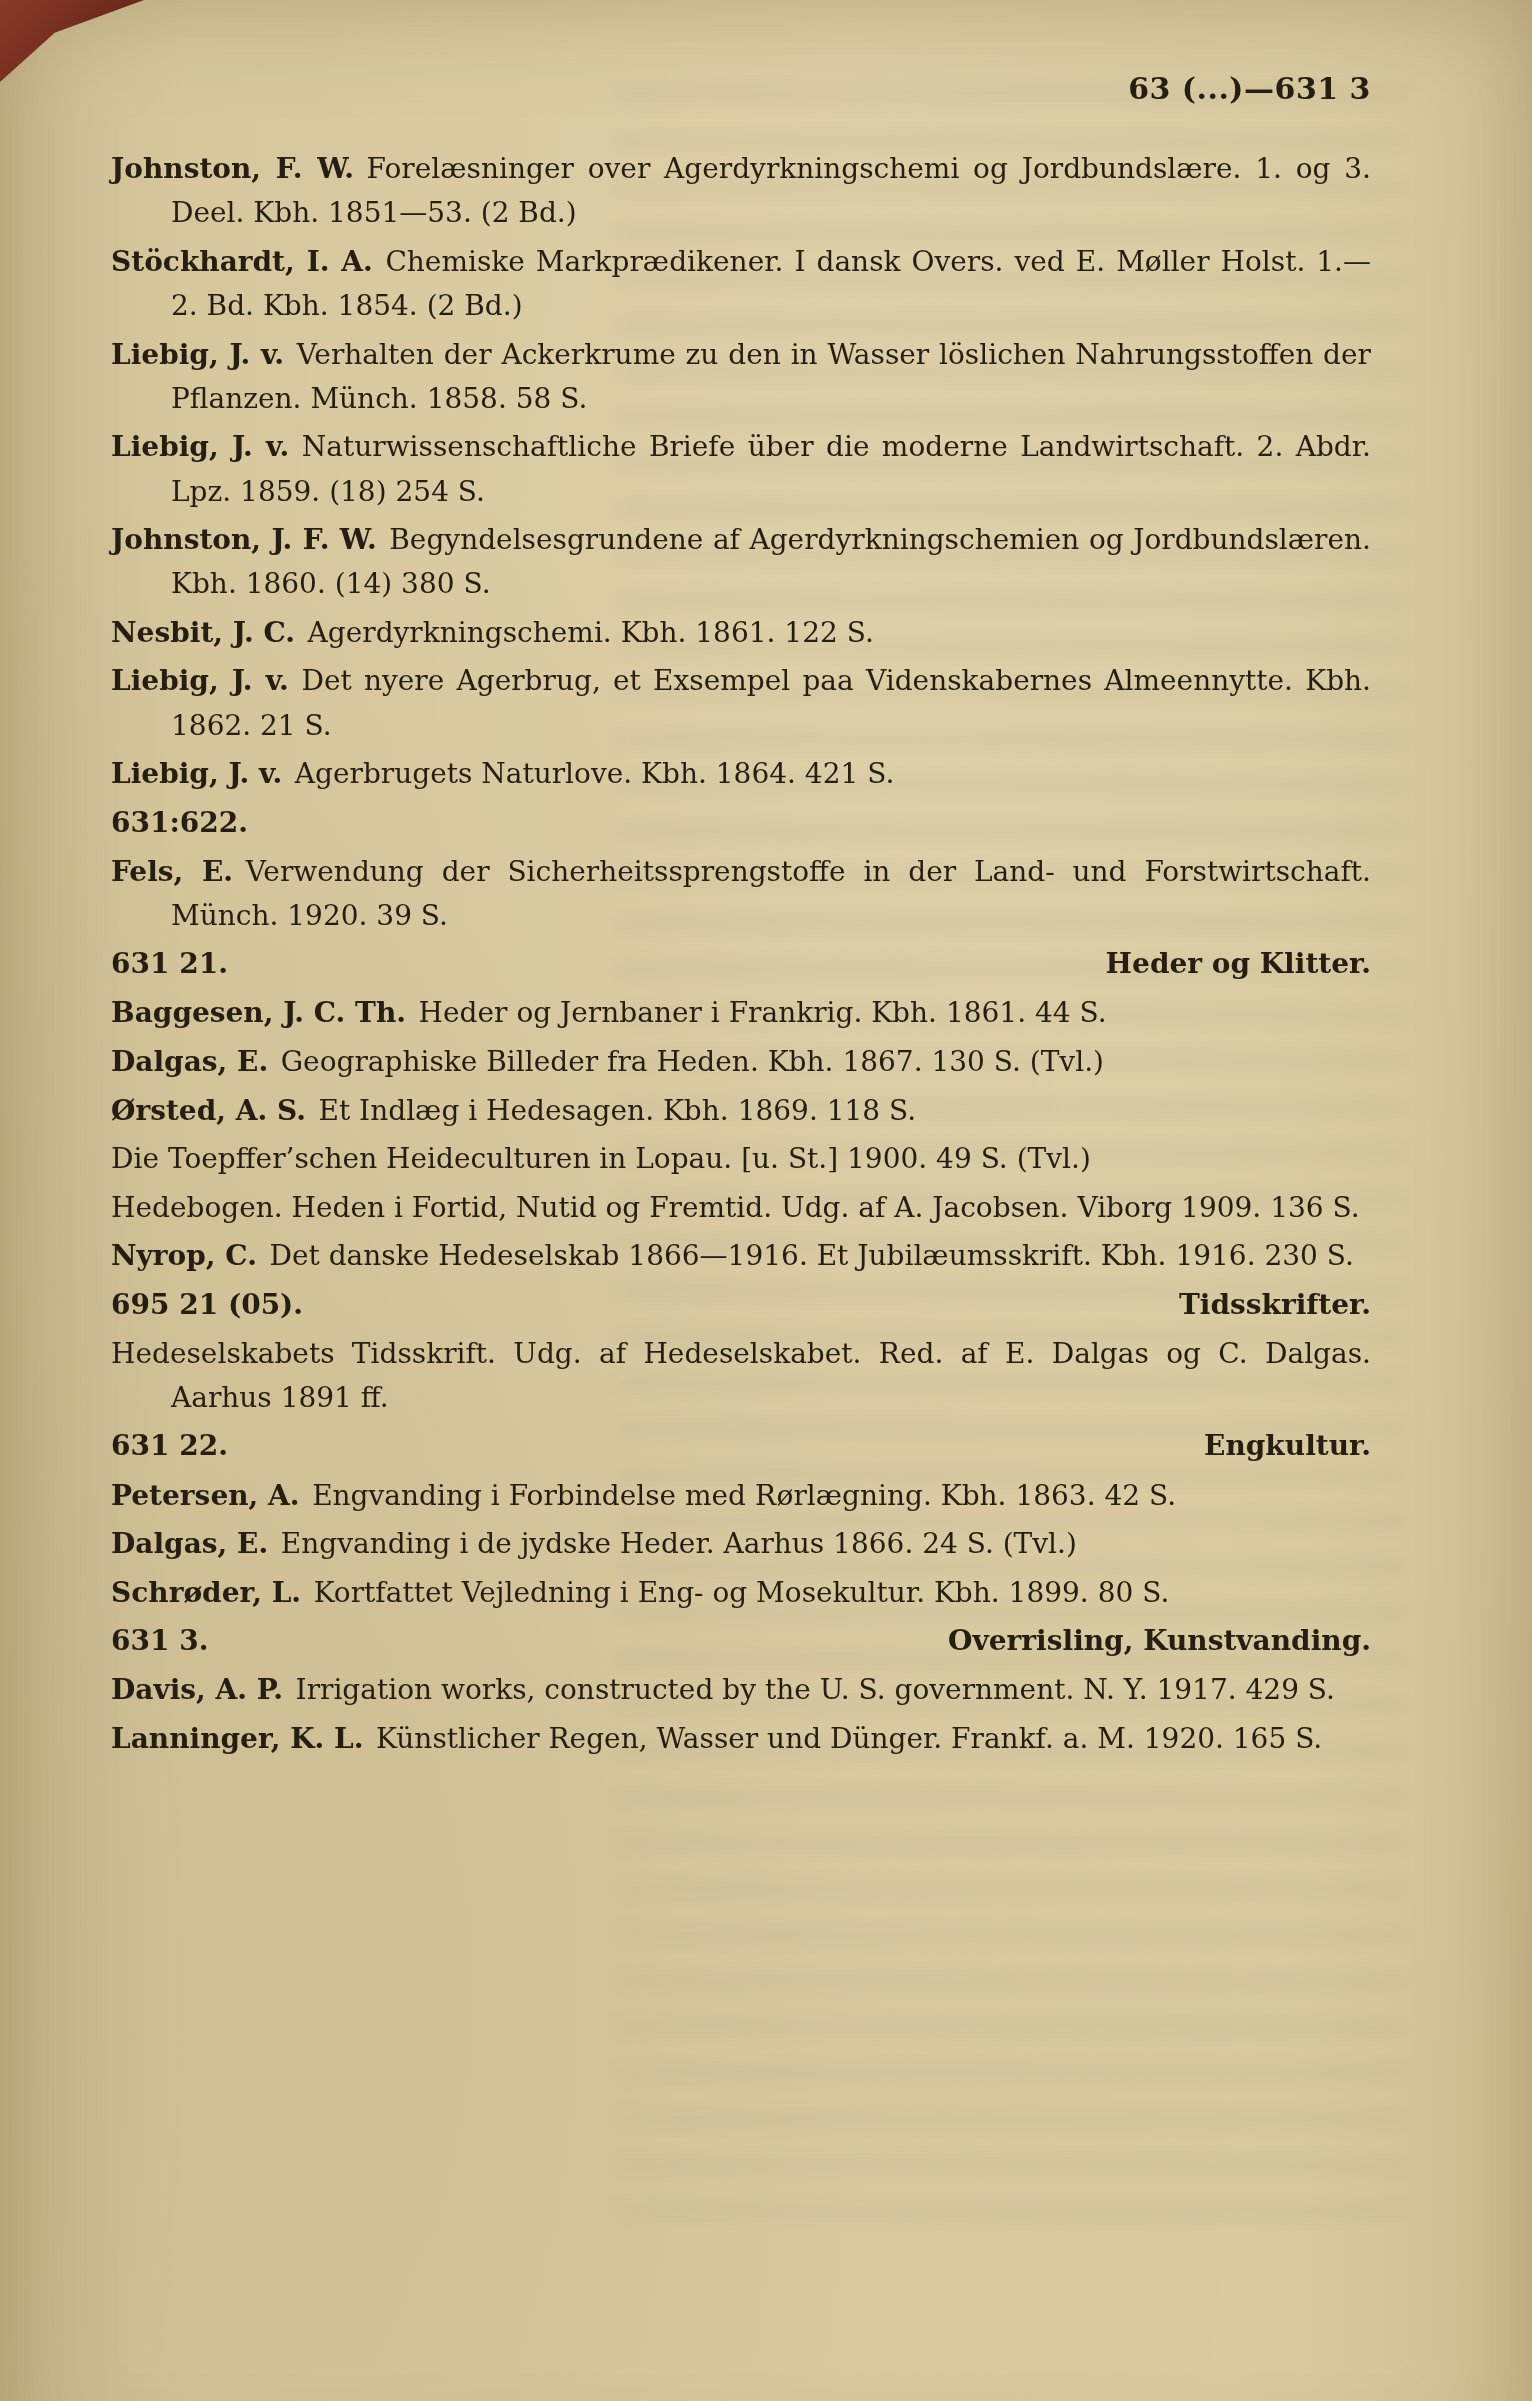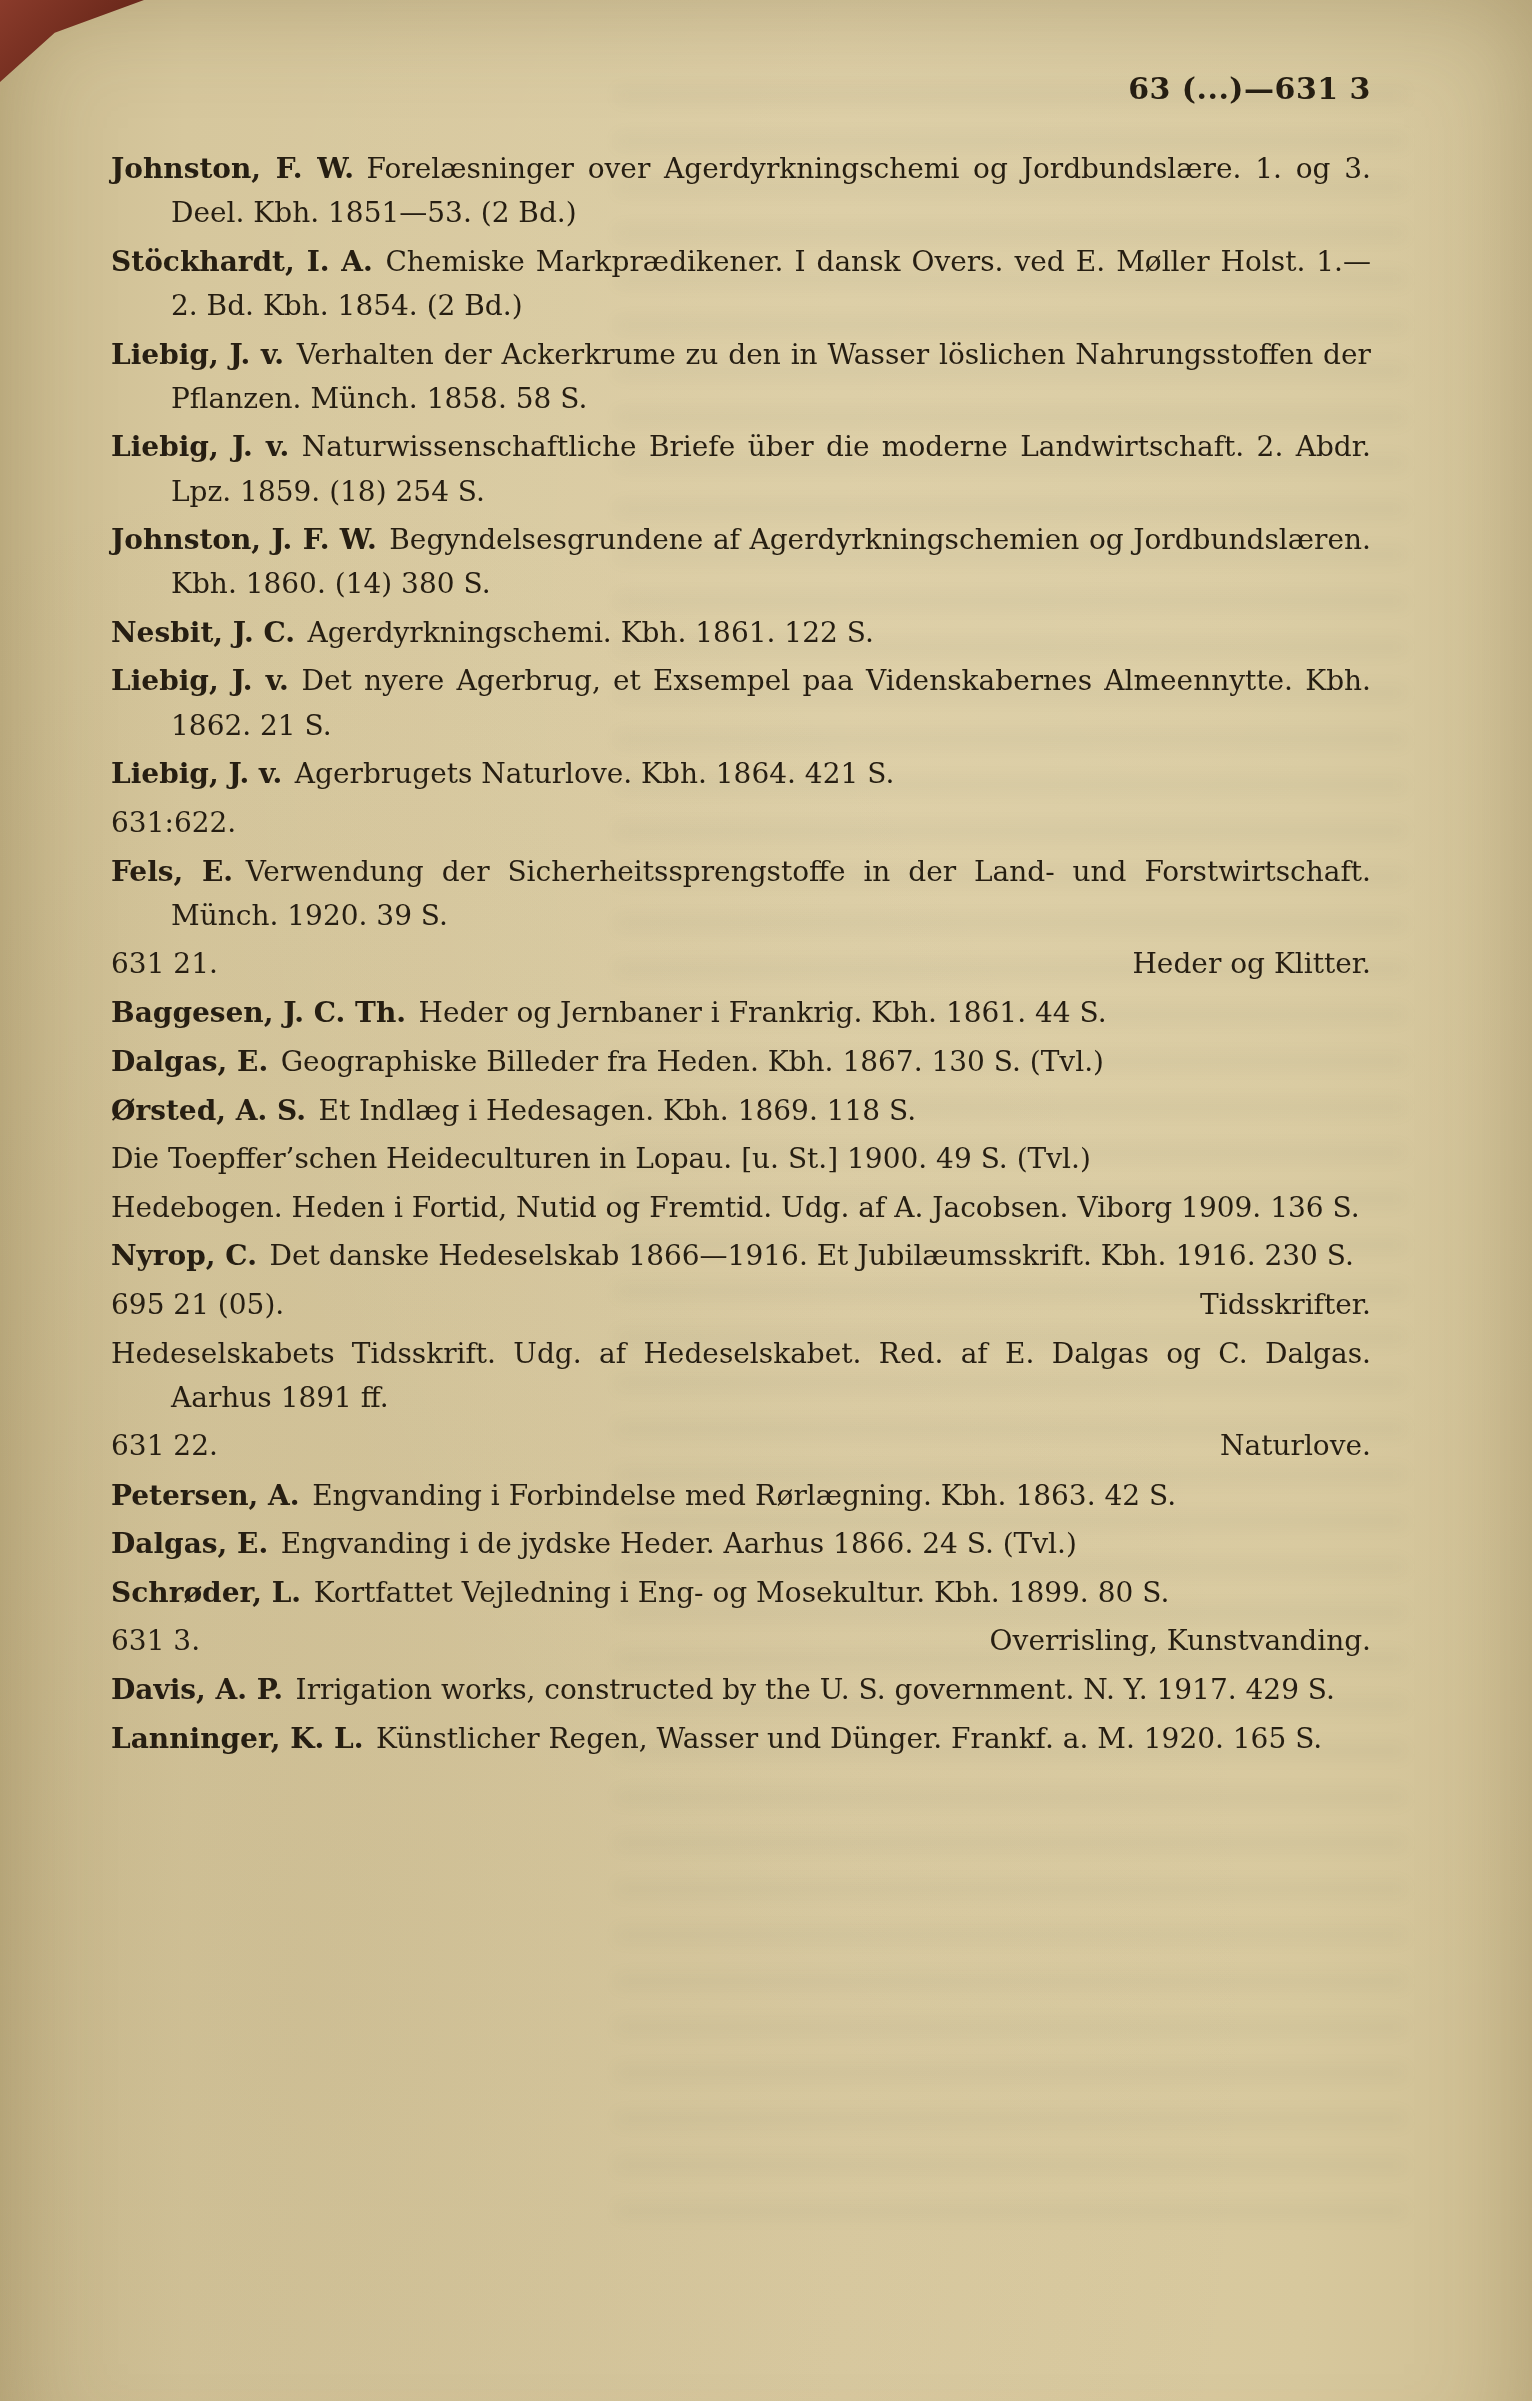--- a/index.html
+++ b/index.html
@@ -62,21 +62,21 @@
     text-align: justify;
     padding-left: 60px;
     text-indent: -60px;
   }
   .author { font-weight: bold; margin-right: 0.45em; }
   .author:empty { margin-right: 0; }
 
   .sec {
     display: flex;
     justify-content: space-between;
-    font-weight: normal;
+    font-weight: bold;
     font-size: 28px;
     line-height: 1.58;
     margin: 1.9px 0 4.8px 0;
     align-items: flex-end;
   }
   .sec-title { text-align: right; }
 </style>
 </head>
 <body>
 
@@ -119,21 +119,21 @@
 
     <p class="sec">
         <span class="sec-code">695 21 (05).</span>
         <span class="sec-title">Tidsskrifter.</span>
       </p>
 
     <p class="entry"><span class="author"></span><span class="etext">Hedeselskabets Tidsskrift. Udg. af Hedeselskabet. Red. af E. Dalgas og C. Dalgas. Aarhus 1891 ff.</span></p>
 
     <p class="sec">
         <span class="sec-code">631 22.</span>
-        <span class="sec-title">Naturlove.</span>
+        <span class="sec-title">Engkultur.</span>
       </p>
 
     <p class="entry"><span class="author">Petersen, A.</span><span class="etext">Engvanding i Forbindelse med Rørlægning. Kbh. 1863. 42 S.</span></p>
     <p class="entry"><span class="author">Dalgas, E.</span><span class="etext">Engvanding i de jydske Heder. Aarhus 1866. 24 S. (Tvl.)</span></p>
     <p class="entry"><span class="author">Schrøder, L.</span><span class="etext">Kortfattet Vejledning i Eng- og Mosekultur. Kbh. 1899. 80 S.</span></p>
 
     <p class="sec">
         <span class="sec-code">631 3.</span>
         <span class="sec-title">Overrisling, Kunstvanding.</span>
       </p>

